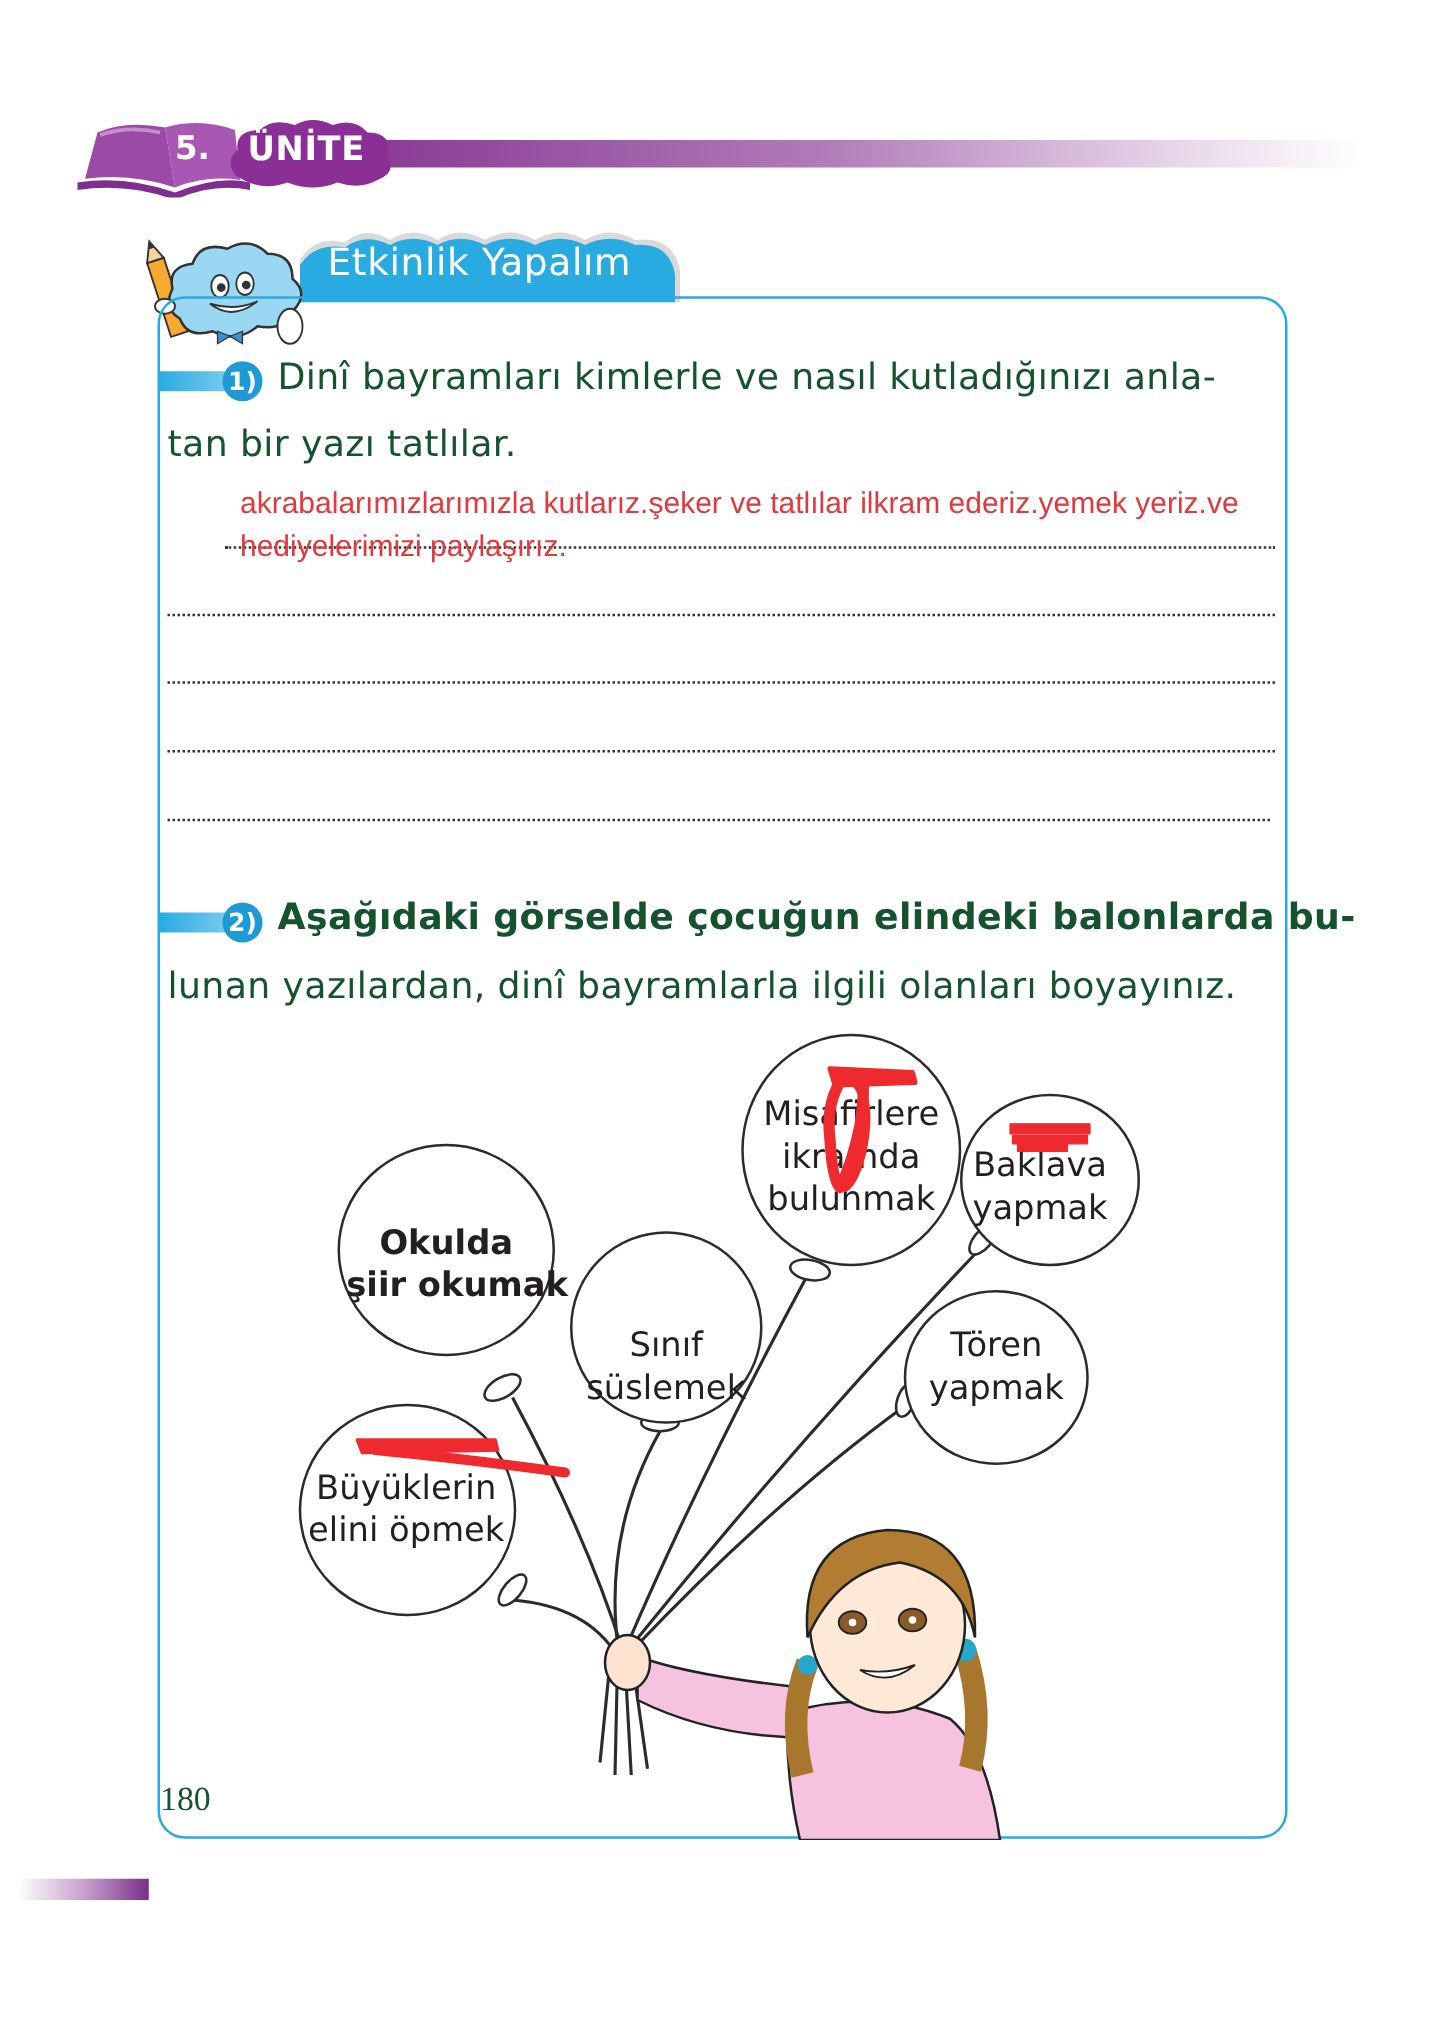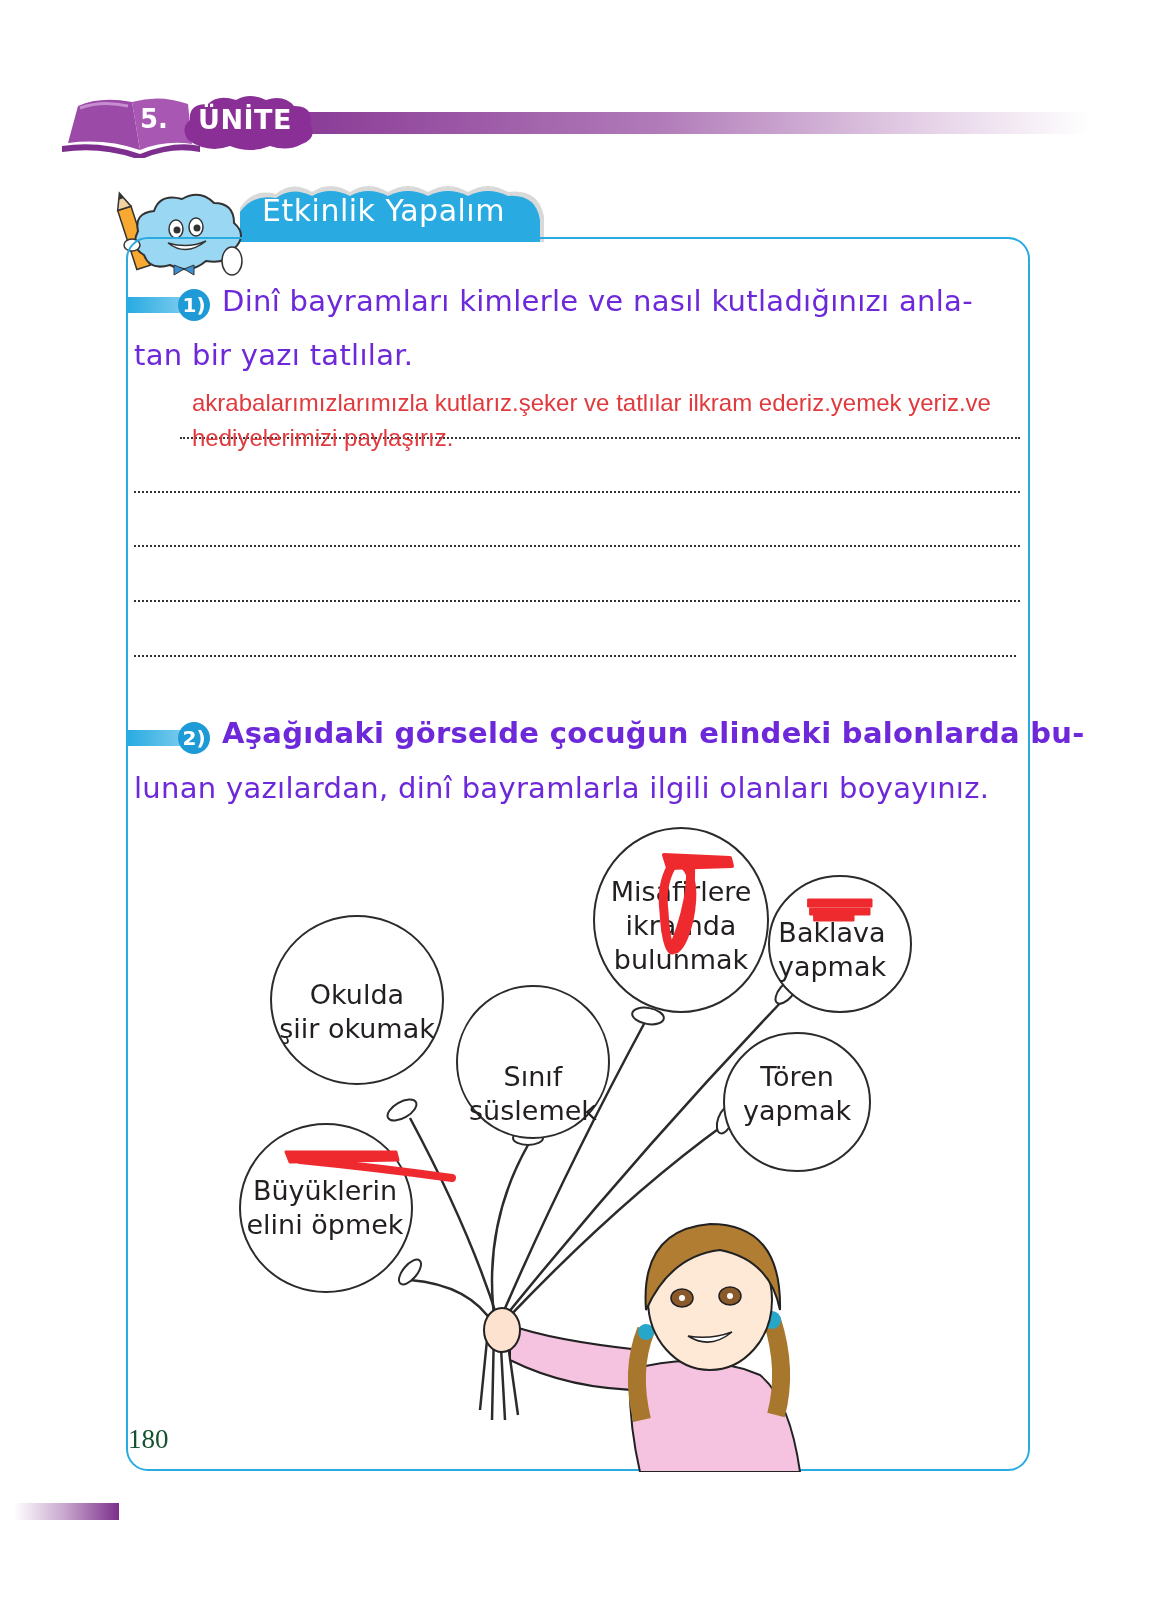--- a/index.html
+++ b/index.html
@@ -21,21 +21,21 @@
   .mascot { left: 108px; top: 185px; width: 150px; height: 100px; }
 
   
   .main-box { left: 126px; top: 237px; width: 904px; height: 1234px;
               border: 2.5px solid #29abe2; border-radius: 22px; box-sizing: border-box; }
 
   .q-stripe { height: 16px; width: 70px;
               background: linear-gradient(90deg, #29abe2 0%, #8fd3f0 100%); }
   .q-badge { width: 32px; height: 32px; border-radius: 50%; background: #1e9ad6;
              color: #fff; font: bold 20px "DejaVu Sans", sans-serif; text-align: center; line-height: 32px; }
-  .q-text { font: 29px "DejaVu Sans", sans-serif; color: #6d28d9; letter-spacing: 0.3px; white-space: nowrap; }
+  .q-text { font: 29px "DejaVu Sans", sans-serif; color: #14532d; letter-spacing: 0.3px; white-space: nowrap; }
 
   .answer { font: 24px "Liberation Sans", sans-serif; color: #e03a3e; white-space: nowrap; }
   .dots { height: 0; border-top: 2px dotted #333; }
 
   .page-bar { left: 14px; top: 1503px; width: 105px; height: 17px;
               background: linear-gradient(90deg, rgba(255,255,255,0) 0%, #c6a3cc 50%, #7d2f8b 100%); }
   .page-num { left: 128px; top: 1424px; font: 27px "Liberation Serif", serif; color: #14532d; }
 
   .balloon-text { font: 27px "DejaVu Sans", sans-serif; color: #231f20; text-align: center; line-height: 34px; white-space: nowrap; }
 </style>
@@ -129,21 +129,21 @@
   <g fill="#fff" stroke="#2b2b2b" stroke-width="2">
     <ellipse cx="357" cy="1000" rx="86" ry="84"></ellipse>
     <ellipse cx="533" cy="1062" rx="76" ry="76"></ellipse>
     <ellipse cx="681" cy="920" rx="87" ry="92"></ellipse>
     <ellipse cx="840" cy="944" rx="71" ry="68"></ellipse>
     <ellipse cx="797" cy="1102" rx="73" ry="69"></ellipse>
     <ellipse cx="326" cy="1208" rx="86" ry="84"></ellipse>
   </g>
 </svg>
 
-<div class="abs balloon-text" style="left:277px; top:978px; width:160px;">
+<div class="abs balloon-text" style="left:277px; top:978px; width:160px;font-weight:bold;">
   <div>Okulda</div>
   <div>şiir  okumak</div>
 </div>
 <div class="abs balloon-text" style="left:458px; top:1060px; width:150px;">
   <div>Sınıf</div>
   <div>süslemek</div>
 </div>
 <div class="abs balloon-text" style="left:596px; top:875px; width:170px;">
   <div>Misafirlere</div>
   <div>ikramda</div>

